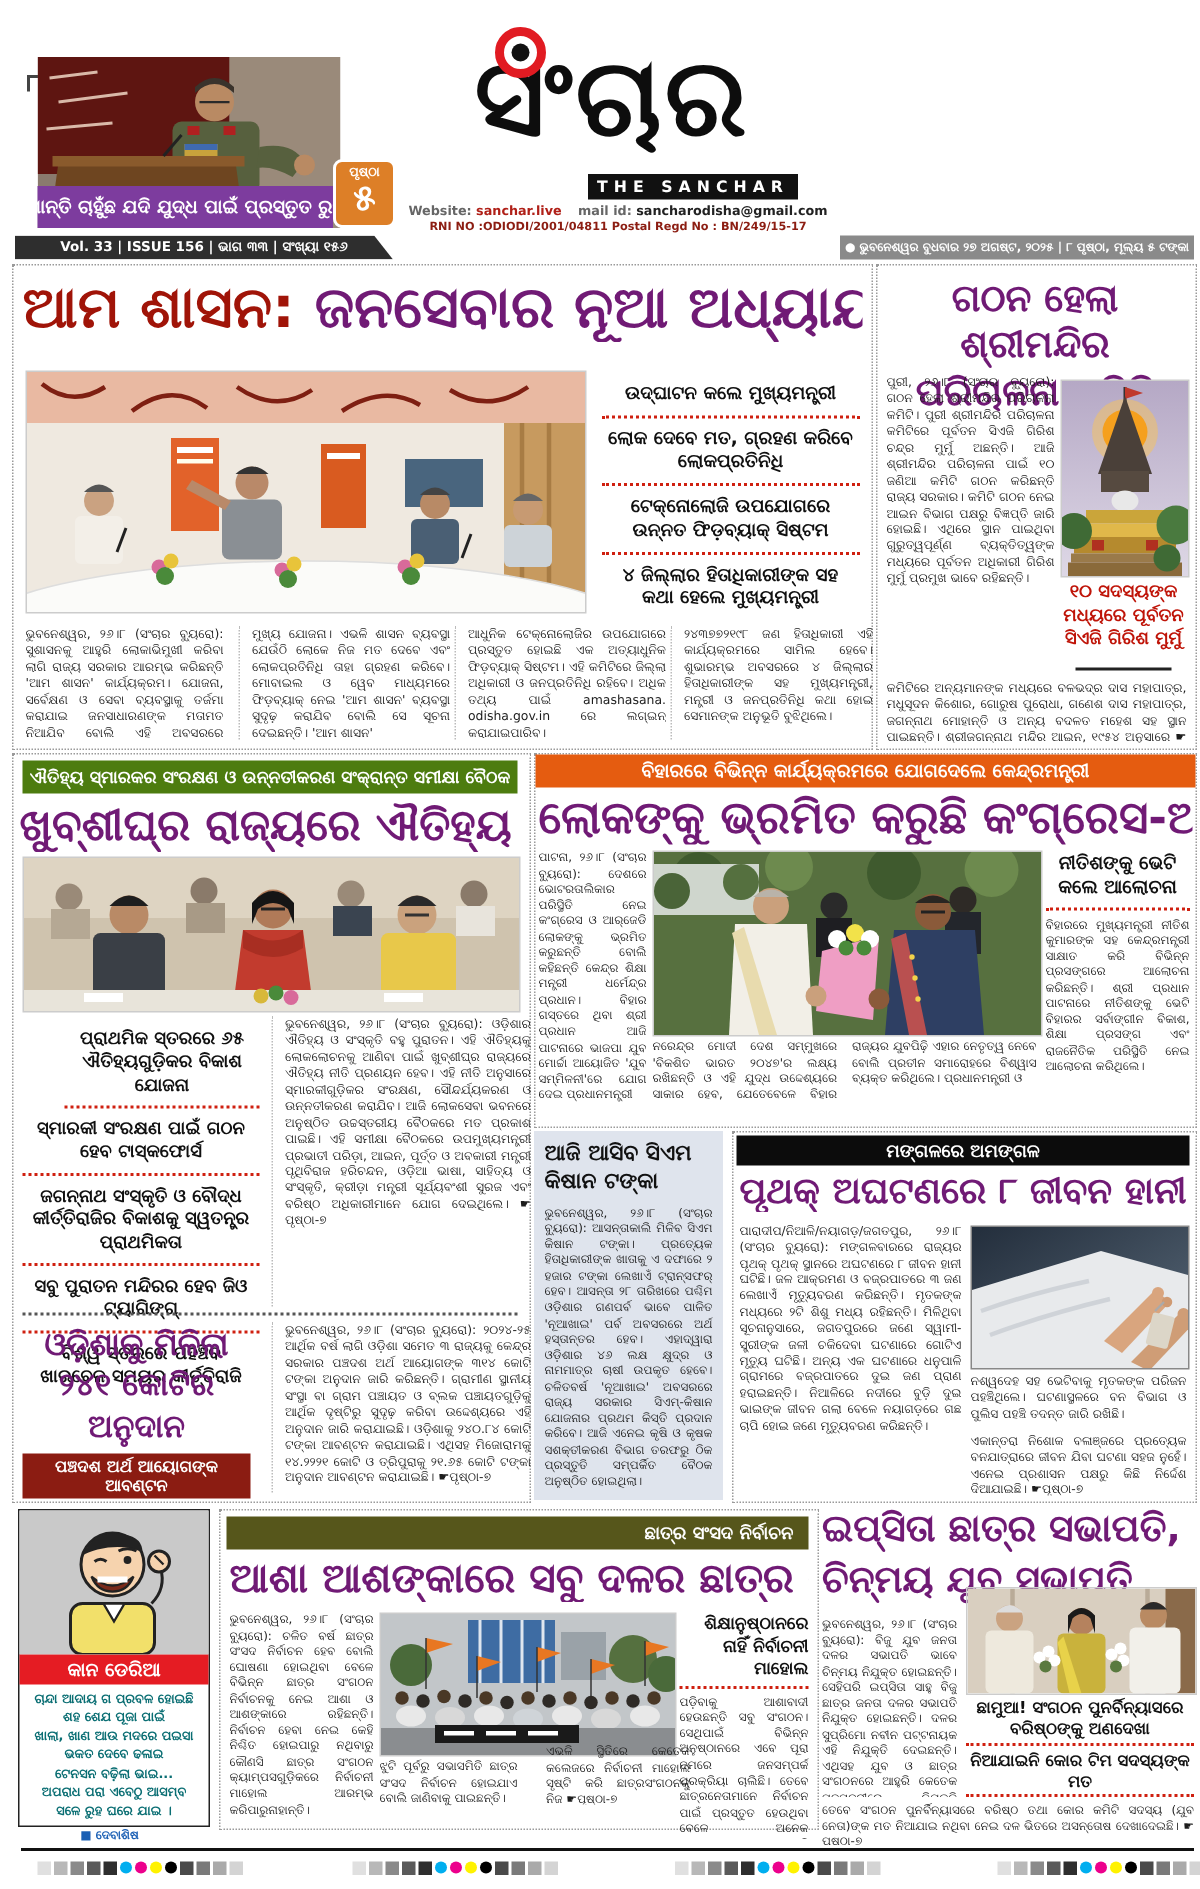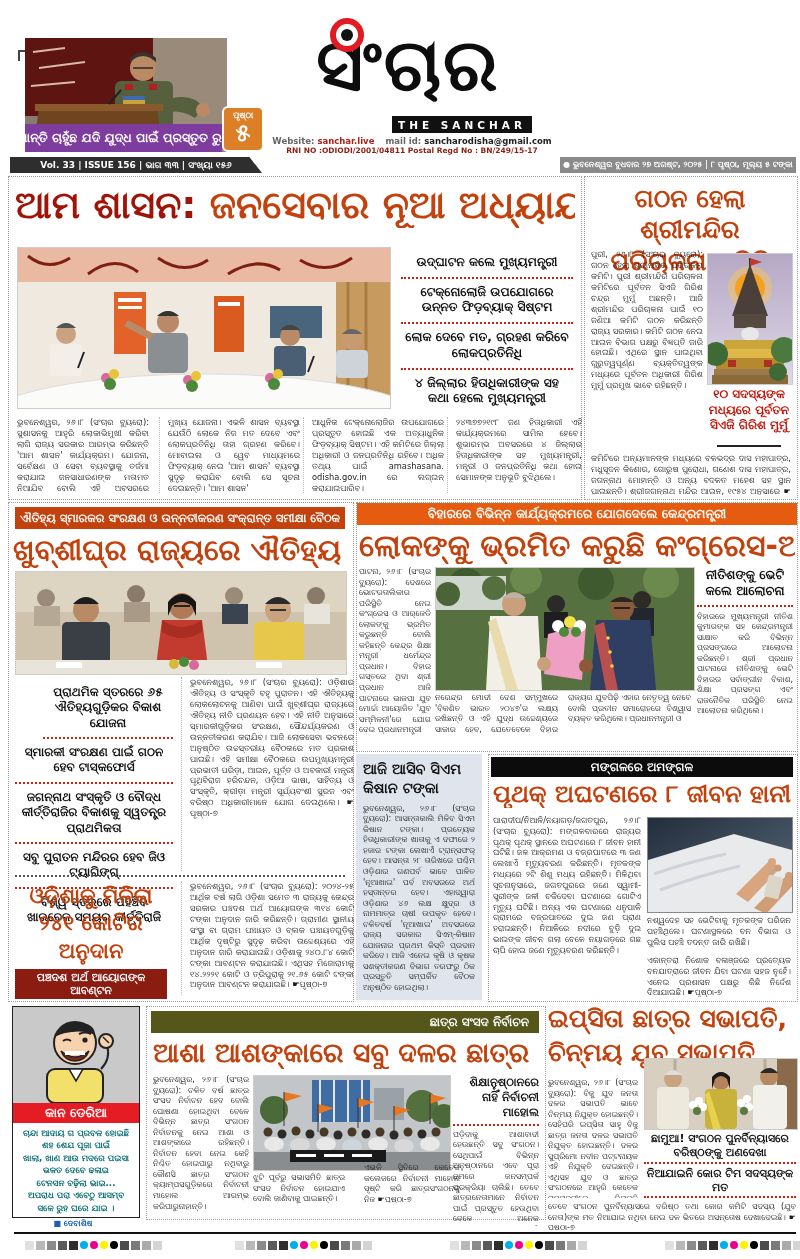--- a/index.html
+++ b/index.html
@@ -4,21 +4,21 @@
 <style>
   html,body{margin:0;padding:0;background:#fff;}
   .page{position:relative;width:800px;height:1259px;background:#fff;overflow:hidden;
         font-family:"DejaVu Sans","Liberation Sans",sans-serif;color:#111;}
   .abs{position:absolute;}
   .dotbox{border:1px dotted #9a9a9a;}
   .kick{color:#fff;font-weight:bold;display:flex;align-items:center;justify-content:center;overflow:hidden;}
   .bodytxt{font-size:8.3px;line-height:1.32;text-align:justify;overflow:hidden;color:#1d1d1d;}
   .bullet{font-size:12.3px;font-weight:bold;text-align:center;line-height:1.28;padding:6px 2px;border-bottom:2px dotted #cf2010;color:#101010;}
   .bullet:last-child{border-bottom:none;}
-  .hl{font-weight:800;color:#c2410c;letter-spacing:0;}
+  .hl{font-weight:800;color:#701a75;letter-spacing:0;}
   .redsep{border-top:2px dotted #cf2010;height:0;}
   .capred{color:#bf1408;font-weight:bold;text-align:center;line-height:1.3;}
   .calib{display:flex;align-items:center;gap:2px;height:10px;}
   .calib .g{width:9px;height:9px;display:inline-block;}
   .calib .d{width:8px;height:8px;border-radius:50%;display:inline-block;}
   svg{display:block;}
 </style>
 </head>
 <body>
 
@@ -122,22 +122,22 @@
           <circle cx="252" cy="130" r="5" fill="#d86a9a"></circle>
             <circle cx="260" cy="126" r="5" fill="#e8c43a"></circle>
             <circle cx="256" cy="136" r="6" fill="#4a8a3a"></circle>
         </g>
         <line x1="60" y1="120" x2="66" y2="104" stroke="#222" stroke-width="2"></line>
         <line x1="290" y1="124" x2="296" y2="108" stroke="#222" stroke-width="2"></line>
       </svg>
     </div>
     <div class="abs" style="left:392px;top:72px;width:172px;">
       <div class="bullet">ଉଦ୍‌ଘାଟନ କଲେ ମୁଖ୍ୟମନ୍ତ୍ରୀ</div>
+      <div class="bullet">ଲୋକ ଦେବେ ମତ, ଗ୍ରହଣ କରିବେ ଲୋକପ୍ରତିନିଧି</div>
       <div class="bullet">ଟେକ୍ନୋଲୋଜି ଉପଯୋଗରେ ଉନ୍ନତ ଫିଡ଼ବ୍ୟାକ୍ ସିଷ୍ଟମ</div>
-      <div class="bullet">ଲୋକ ଦେବେ ମତ, ଗ୍ରହଣ କରିବେ ଲୋକପ୍ରତିନିଧି</div>
       <div class="bullet">୪ ଜିଲ୍ଲାର ହିତାଧିକାରୀଙ୍କ ସହ କଥା ହେଲେ ମୁଖ୍ୟମନ୍ତ୍ରୀ</div>
     </div>
     <div class="abs bodytxt" style="left:8px;top:240px;width:132px;height:76px;">ଭୁବନେଶ୍ୱର, ୨୬।୮ (ସଂଚାର ବ୍ୟୁରୋ): ସୁଶାସନକୁ ଆହୁରି ଲୋକାଭିମୁଖୀ କରିବା ଲାଗି ରାଜ୍ୟ ସରକାର ଆରମ୍ଭ କରିଛନ୍ତି 'ଆମ ଶାସନ' କାର୍ଯ୍ୟକ୍ରମ। ଯୋଜନା, ସର୍ବେକ୍ଷଣ ଓ ସେବା ବ୍ୟବସ୍ଥାକୁ ତର୍ଜମା କରାଯାଇ ଜନସାଧାରଣଙ୍କ ମତାମତ ନିଆଯିବ ବୋଲି ଏହି ଅବସରରେ ମୁଖ୍ୟମନ୍ତ୍ରୀ କହିଛନ୍ତି।</div>
     <div class="abs bodytxt" style="left:150px;top:240px;width:132px;height:76px;border-left:1px dotted #bbb;padding-left:8px;">ମୁଖ୍ୟ ଯୋଜନା। ଏଭଳି ଶାସନ ବ୍ୟବସ୍ଥା ଯେଉଁଠି ଲୋକେ ନିଜ ମତ ଦେବେ ଏବଂ ଲୋକପ୍ରତିନିଧି ତାହା ଗ୍ରହଣ କରିବେ। ମୋବାଇଲ ଓ ୱେବ ମାଧ୍ୟମରେ ଫିଡ଼ବ୍ୟାକ୍ ନେଇ 'ଆମ ଶାସନ' ବ୍ୟବସ୍ଥା ସୁଦୃଢ଼ କରାଯିବ ବୋଲି ସେ ସୂଚନା ଦେଇଛନ୍ତି। 'ଆମ ଶାସନ'</div>
     <div class="abs bodytxt" style="left:294px;top:240px;width:132px;height:76px;border-left:1px dotted #bbb;padding-left:8px;">ଆଧୁନିକ ଟେକ୍ନୋଲୋଜିର ଉପଯୋଗରେ ପ୍ରସ୍ତୁତ ହୋଇଛି ଏକ ଅତ୍ୟାଧୁନିକ ଫିଡ଼ବ୍ୟାକ୍ ସିଷ୍ଟମ। ଏହି କମିଟିରେ ଜିଲ୍ଲା ଅଧିକାରୀ ଓ ଜନପ୍ରତିନିଧି ରହିବେ। ଅଧିକ ତଥ୍ୟ ପାଇଁ amashasana. odisha.gov.in ରେ ଲଗ୍‌ଇନ୍ କରାଯାଇପାରିବ।</div>
     <div class="abs bodytxt" style="left:438px;top:240px;width:126px;height:76px;border-left:1px dotted #bbb;padding-left:8px;">୨୪୩୭୭୨୧୯୮ ଜଣ ହିତାଧିକାରୀ ଏହି କାର୍ଯ୍ୟକ୍ରମରେ ସାମିଲ ହେବେ। ଶୁଭାରମ୍ଭ ଅବସରରେ ୪ ଜିଲ୍ଲାର ହିତାଧିକାରୀଙ୍କ ସହ ମୁଖ୍ୟମନ୍ତ୍ରୀ, ମନ୍ତ୍ରୀ ଓ ଜନପ୍ରତିନିଧି କଥା ହୋଇ ସେମାନଙ୍କ ଅନୁଭୂତି ବୁଝିଥିଲେ।</div>
   </div>
 
   <div class="abs dotbox" style="left:584px;top:176px;width:212px;height:322px;">
     <div class="abs hl" style="left:4px;top:6px;width:202px;font-size:25px;line-height:1.25;text-align:center;">ଗଠନ ହେଲା ଶ୍ରୀମନ୍ଦିର ପରିଚାଳନା କମିଟି</div>
@@ -169,21 +169,21 @@
         <circle cx="76" cy="96" r="13" fill="#4a7a3f"></circle>
         <circle cx="70" cy="118" r="9" fill="#3f6a35"></circle>
       </svg>
     </div>
     <div class="abs capred" style="left:118px;top:210px;width:92px;font-size:12px;">୧୦ ସଦସ୍ୟଙ୍କ ମଧ୍ୟରେ ପୂର୍ବତନ ସିଏଜି ଗିରିଶ ମୁର୍ମୁ</div>
     <div class="abs" style="left:132px;top:268px;width:64px;height:2px;background:#222;"></div>
     <div class="abs bodytxt" style="left:6px;top:276px;width:200px;height:42px;">କମିଟିରେ ଅନ୍ୟମାନଙ୍କ ମଧ୍ୟରେ ବଳଭଦ୍ର ଦାସ ମହାପାତ୍ର, ମଧୁସୂଦନ କିଶୋର, ଗୋରୁଷ ପୁରୋଧା, ଗଣେଶ ଦାସ ମହାପାତ୍ର, ଜଗନ୍ନାଥ ମୋହାନ୍ତି ଓ ଅନ୍ୟ ବଦଳତ ମହେଶ ସହ ସ୍ଥାନ ପାଇଛନ୍ତି। ଶ୍ରୀଜଗନ୍ନାଥ ମନ୍ଦିର ଆଇନ, ୧୯୫୪ ଅନୁସାରେ ☛ପୃଷ୍ଠା-୭</div>
   </div>
 
   <div class="abs dotbox" style="left:8px;top:502px;width:344px;height:498px;">
-    <div class="abs kick" style="left:6px;top:4px;width:330px;height:22px;background:#c2410c;">
+    <div class="abs kick" style="left:6px;top:4px;width:330px;height:22px;background:#4d7c0f;">
       <span style="font-size:11.5px;white-space:nowrap;">ଐତିହ୍ୟ ସ୍ମାରକର ସଂରକ୍ଷଣ ଓ ଉନ୍ନତୀକରଣ ସଂକ୍ରାନ୍ତ ସମୀକ୍ଷା ବୈଠକ</span>
     </div>
     <div class="abs hl" style="left:4px;top:30px;width:334px;font-size:29px;text-align:center;white-space:nowrap;overflow:hidden;">ଖୁବ୍‌ଶୀଘ୍ର ରାଜ୍ୟରେ ଐତିହ୍ୟ ନୀତି</div>
     <div class="abs" style="left:6px;top:68px;width:330px;height:102px;overflow:hidden;border:1px solid #ccc;">
       <svg width="100%" height="100%" viewBox="0 0 330 102" preserveAspectRatio="none">
         <rect width="330" height="102" fill="#cfc3ae"></rect>
         <rect width="330" height="40" fill="#ded4c2"></rect>
         <circle cx="30" cy="26" r="9" fill="#9a8a78"></circle>
           <rect x="18" y="34" width="26" height="20" fill="#b5a894"></rect>
         <circle cx="120" cy="22" r="9" fill="#8a7a6a"></circle>

